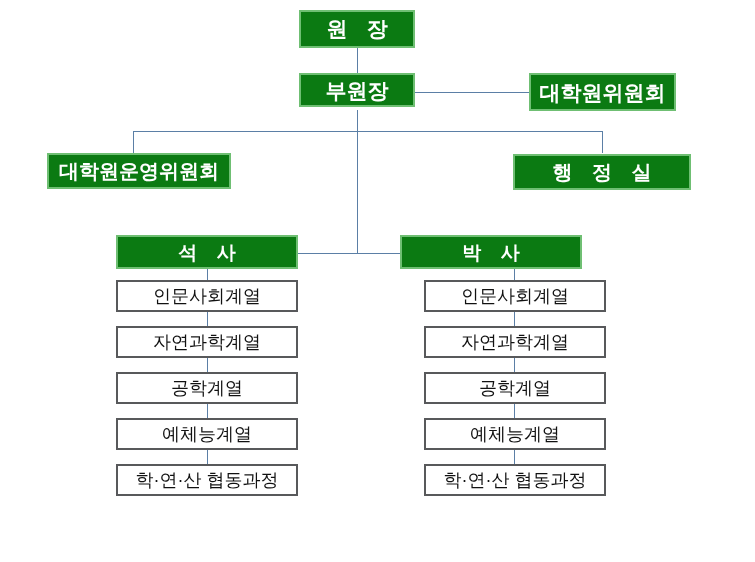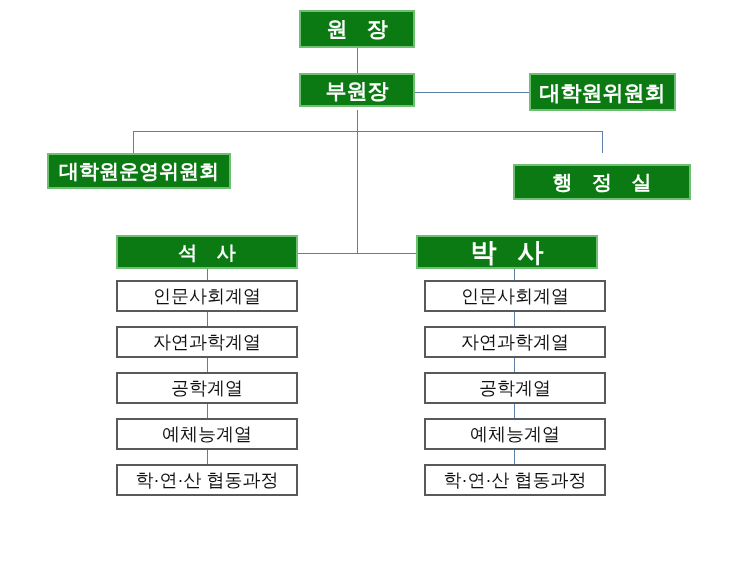--- a/index.html
+++ b/index.html
@@ -85,25 +85,25 @@
   <div class="line v" style="left:514px; top:267px; height:210px;"></div>
 
   <div class="gbox spaced" style="left:299px; top:10px; width:116px; height:38px; font-size:21px;font-family:Liberation Serif, serif;">원  장</div>
 
   <div class="gbox" style="left:299px; top:73px; width:116px; height:34px; font-size:21px;">부원장</div>
 
   <div class="gbox" style="left:529px; top:73px; width:147px; height:38px; font-size:21px;">대학원위원회</div>
 
   <div class="gbox" style="left:47px; top:153px; width:184px; height:36px; font-size:20px;">대학원운영위원회</div>
 
-  <div class="gbox spaced" style="left:513px; top:164px; width:178px; height:36px; font-size:20px;">행 정 실</div>
+  <div class="gbox spaced" style="left:513px; top:154px; width:178px; height:36px; font-size:20px;">행 정 실</div>
 
   <div class="gbox spaced" style="left:116px; top:235px; width:182px; height:34px; font-size:19px;">석  사</div>
 
-  <div class="gbox spaced" style="left:416px; top:235px; width:182px; height:34px; font-size:26px;">박  사</div>
+  <div class="gbox spaced" style="left:400px; top:235px; width:182px; height:34px; font-size:19px;">박  사</div>
 
   <div class="wbox" style="left:116px; top:280px; width:182px; height:32px;">인문사회계열</div>
   <div class="wbox" style="left:116px; top:326px; width:182px; height:32px;">자연과학계열</div>
   <div class="wbox" style="left:116px; top:372px; width:182px; height:32px;">공학계열</div>
   <div class="wbox" style="left:116px; top:418px; width:182px; height:32px;">예체능계열</div>
   <div class="wbox" style="left:116px; top:464px; width:182px; height:32px;">학·연·산 협동과정</div>
 
   <div class="wbox" style="left:424px; top:280px; width:182px; height:32px;">인문사회계열</div>
   <div class="wbox" style="left:424px; top:326px; width:182px; height:32px;">자연과학계열</div>
   <div class="wbox" style="left:424px; top:372px; width:182px; height:32px;">공학계열</div>

